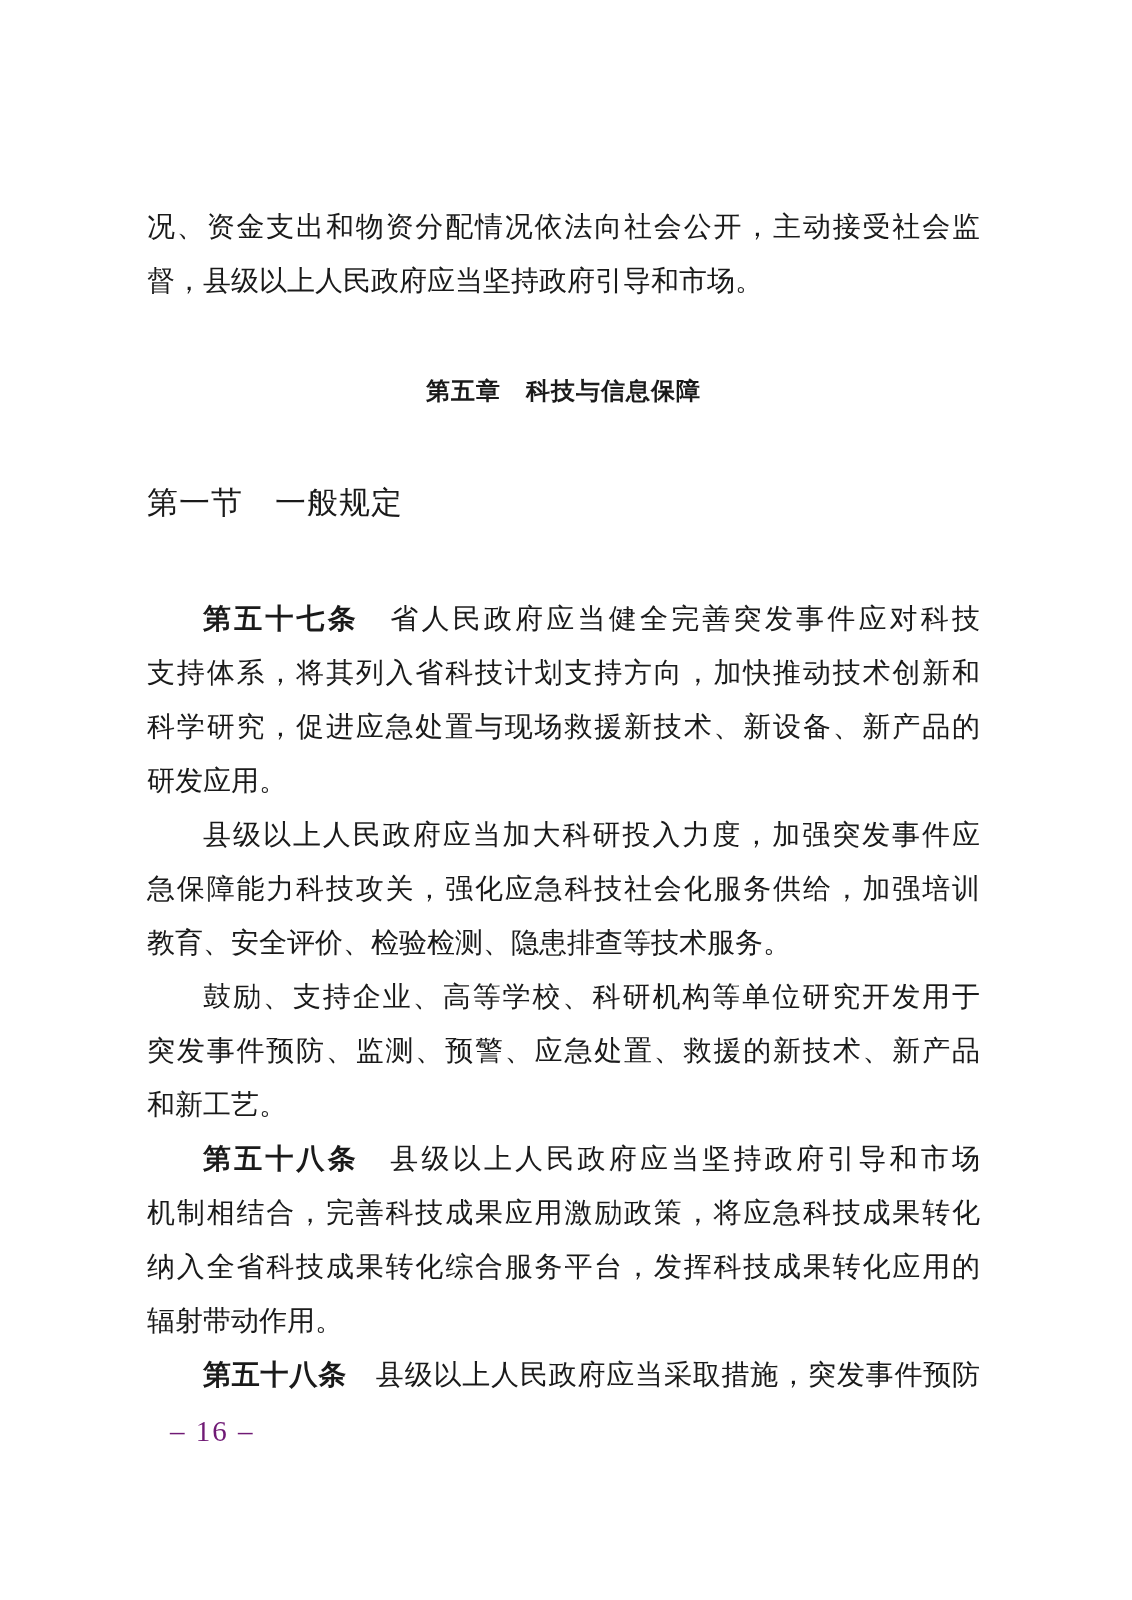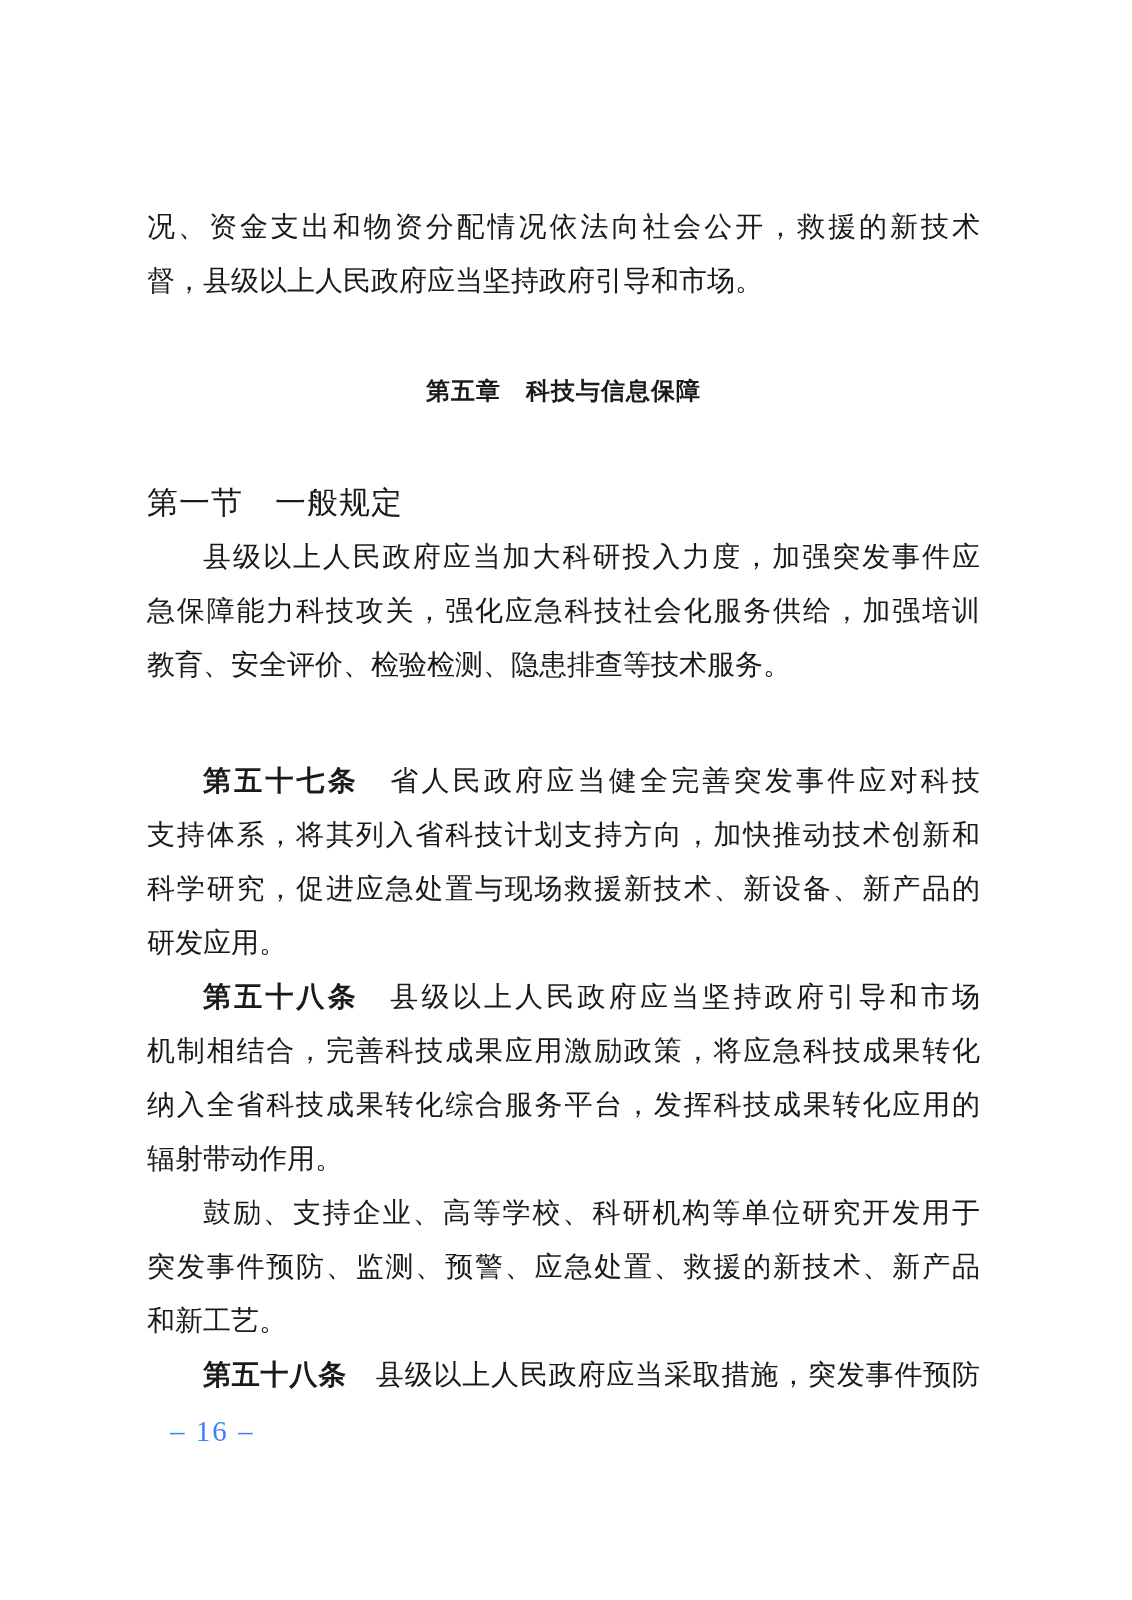--- a/index.html
+++ b/index.html
@@ -50,54 +50,54 @@
     letter-spacing: 1px;
   }
   .paragraph.after-heading { margin-top: 62px; }
   .page-number {
     position: absolute;
     left: 170px;
     top: 1413px;
     font-size: 29px;
     line-height: 36px;
     letter-spacing: 2px;
-    color: #3b82f6;
+    color: #701a75;
   }
 </style>
 </head>
 <body>
 
 <div class="page">
   <div class="content">
       <div class="paragraph">
-        <div class="line fill">况、资金支出和物资分配情况依法向社会公开，救援的新技术</div>
+        <div class="line fill">况、资金支出和物资分配情况依法向社会公开，主动接受社会监</div>
         <div class="line">督，县级以上人民政府应当坚持政府引导和市场。</div>
       </div>
       <div class="chapter-heading">第五章　科技与信息保障</div>
       <div class="section-heading">第一节　一般规定</div>
-      <div class="paragraph">
-        <div class="line fill indent">县级以上人民政府应当加大科研投入力度，加强突发事件应</div>
-        <div class="line fill">急保障能力科技攻关，强化应急科技社会化服务供给，加强培训</div>
-        <div class="line">教育、安全评价、检验检测、隐患排查等技术服务。</div>
-      </div>
       <div class="paragraph after-heading">
         <div class="line fill indent"><span class="bold-lead">第五十七条</span><span>　省人民政府应当健全完善突发事件应对科技</span></div>
         <div class="line fill">支持体系，将其列入省科技计划支持方向，加快推动技术创新和</div>
         <div class="line fill">科学研究，促进应急处置与现场救援新技术、新设备、新产品的</div>
         <div class="line">研发应用。</div>
       </div>
       <div class="paragraph">
-        <div class="line fill indent"><span class="bold-lead">第五十八条</span><span>　县级以上人民政府应当坚持政府引导和市场</span></div>
-        <div class="line fill">机制相结合，完善科技成果应用激励政策，将应急科技成果转化</div>
-        <div class="line fill">纳入全省科技成果转化综合服务平台，发挥科技成果转化应用的</div>
-        <div class="line">辐射带动作用。</div>
+        <div class="line fill indent">县级以上人民政府应当加大科研投入力度，加强突发事件应</div>
+        <div class="line fill">急保障能力科技攻关，强化应急科技社会化服务供给，加强培训</div>
+        <div class="line">教育、安全评价、检验检测、隐患排查等技术服务。</div>
       </div>
       <div class="paragraph">
         <div class="line fill indent">鼓励、支持企业、高等学校、科研机构等单位研究开发用于</div>
         <div class="line fill">突发事件预防、监测、预警、应急处置、救援的新技术、新产品</div>
         <div class="line">和新工艺。</div>
+      </div>
+      <div class="paragraph">
+        <div class="line fill indent"><span class="bold-lead">第五十八条</span><span>　县级以上人民政府应当坚持政府引导和市场</span></div>
+        <div class="line fill">机制相结合，完善科技成果应用激励政策，将应急科技成果转化</div>
+        <div class="line fill">纳入全省科技成果转化综合服务平台，发挥科技成果转化应用的</div>
+        <div class="line">辐射带动作用。</div>
       </div>
       <div class="paragraph">
         <div class="line fill indent"><span class="bold-lead">第五十八条</span><span>　县级以上人民政府应当采取措施，突发事件预防</span></div>
       </div>
     </div>
   <div class="page-number">– 16 –</div>
 </div>
 
 </body></html>

